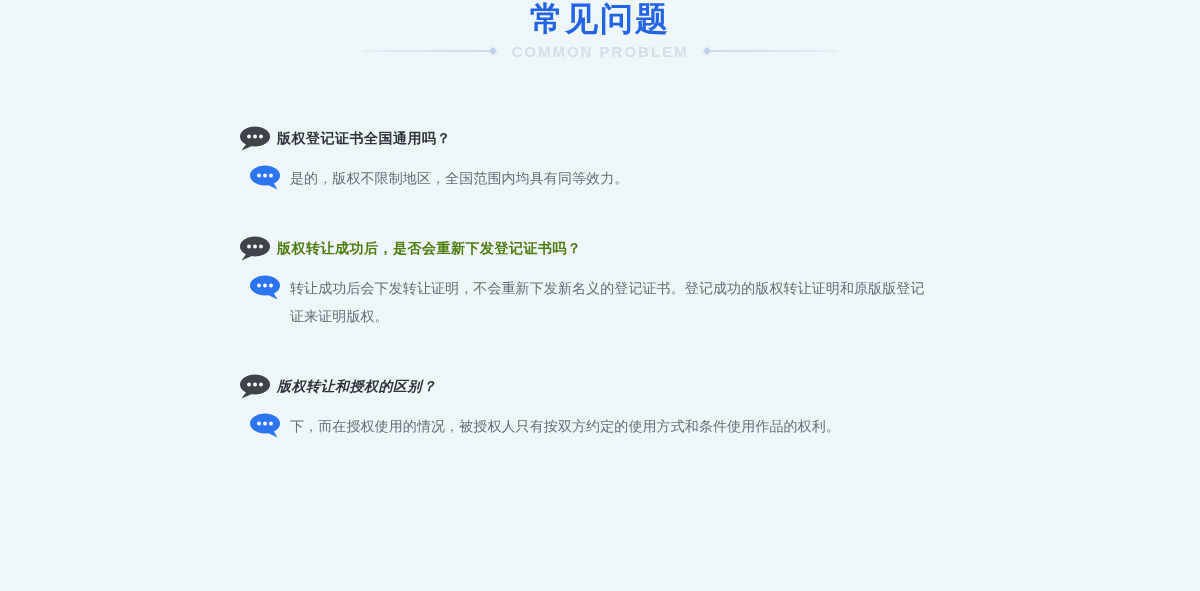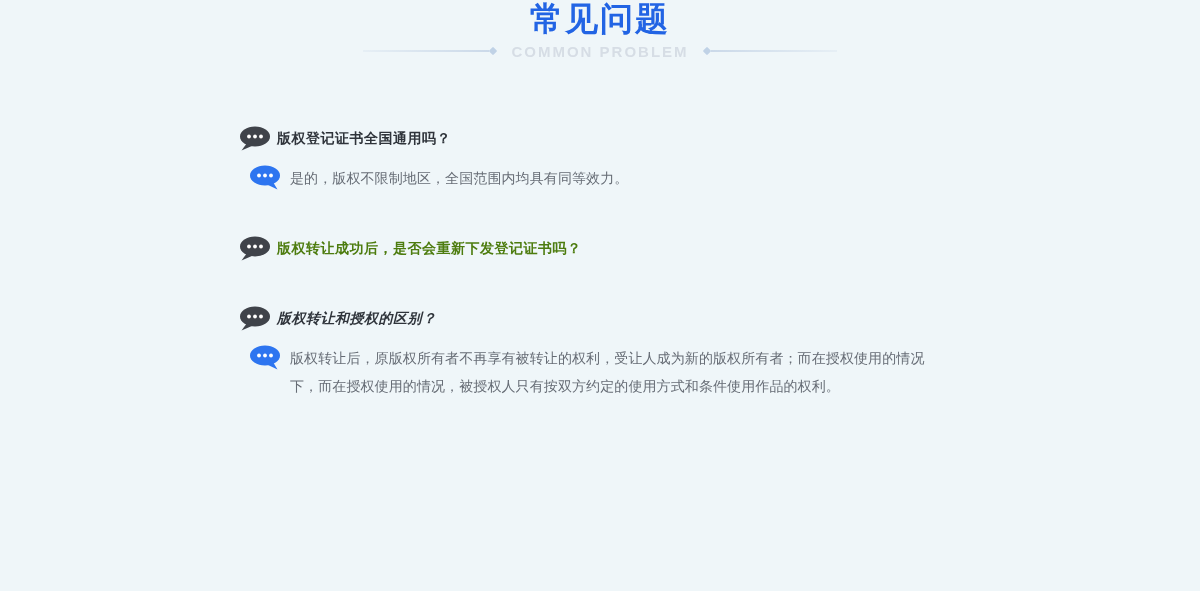--- a/index.html
+++ b/index.html
@@ -125,20 +125,33 @@
         <div class="faq-q">
           <svg class="bubble-icon" width="34" height="26" viewBox="0 0 34 26">
             <ellipse cx="17" cy="10.5" rx="15" ry="10" fill="#3f434a"></ellipse>
             <path d="M9 17 L3.5 24.5 L15 19.5 Z" fill="#3f434a"></path>
             <circle cx="11" cy="10.5" r="1.9" fill="#ffffff"></circle>
             <circle cx="17" cy="10.5" r="1.9" fill="#ffffff"></circle>
             <circle cx="23" cy="10.5" r="1.9" fill="#ffffff"></circle>
           </svg>
           <span class="q-text" style="color: #4d7c0f;">版权转让成功后，是否会重新下发登记证书吗？</span>
         </div>
+        <div class="faq-a">
+          <svg class="bubble-icon" width="34" height="26" viewBox="0 0 34 26">
+            <ellipse cx="17" cy="10.5" rx="15" ry="10" fill="#2d75f0"></ellipse>
+            <path d="M25 17 L29.5 24.5 L19 19.5 Z" fill="#2d75f0"></path>
+            <circle cx="11" cy="10.5" r="1.9" fill="#ffffff"></circle>
+            <circle cx="17" cy="10.5" r="1.9" fill="#ffffff"></circle>
+            <circle cx="23" cy="10.5" r="1.9" fill="#ffffff"></circle>
+          </svg>
+          <div class="a-text" style="color: rgb(102, 108, 117);">
+            <div class="a-line">转让成功后会下发转让证明，不会重新下发新名义的登记证书。登记成功的版权转让证明和原版版登记</div>
+            <div class="a-line">证来证明版权。</div>
+          </div>
+        </div>
       </div>
       <div class="faq-item">
         <div class="faq-q">
           <svg class="bubble-icon" width="34" height="26" viewBox="0 0 34 26">
             <ellipse cx="17" cy="10.5" rx="15" ry="10" fill="#3f434a"></ellipse>
             <path d="M9 17 L3.5 24.5 L15 19.5 Z" fill="#3f434a"></path>
             <circle cx="11" cy="10.5" r="1.9" fill="#ffffff"></circle>
             <circle cx="17" cy="10.5" r="1.9" fill="#ffffff"></circle>
             <circle cx="23" cy="10.5" r="1.9" fill="#ffffff"></circle>
           </svg>
@@ -146,19 +159,18 @@
         </div>
         <div class="faq-a">
           <svg class="bubble-icon" width="34" height="26" viewBox="0 0 34 26">
             <ellipse cx="17" cy="10.5" rx="15" ry="10" fill="#2d75f0"></ellipse>
             <path d="M25 17 L29.5 24.5 L19 19.5 Z" fill="#2d75f0"></path>
             <circle cx="11" cy="10.5" r="1.9" fill="#ffffff"></circle>
             <circle cx="17" cy="10.5" r="1.9" fill="#ffffff"></circle>
             <circle cx="23" cy="10.5" r="1.9" fill="#ffffff"></circle>
           </svg>
           <div class="a-text" style="color: rgb(102, 108, 117);">
-            <div class="a-line">版权转让后，原版权所有者不再享有被转让的权利，受让人成为新的版权所有者；而在授权使用的情况</div>
             <div class="a-line">下，而在授权使用的情况，被授权人只有按双方约定的使用方式和条件使用作品的权利。</div>
           </div>
         </div>
       </div>
     </div>
 </div>
 
 </body></html>

